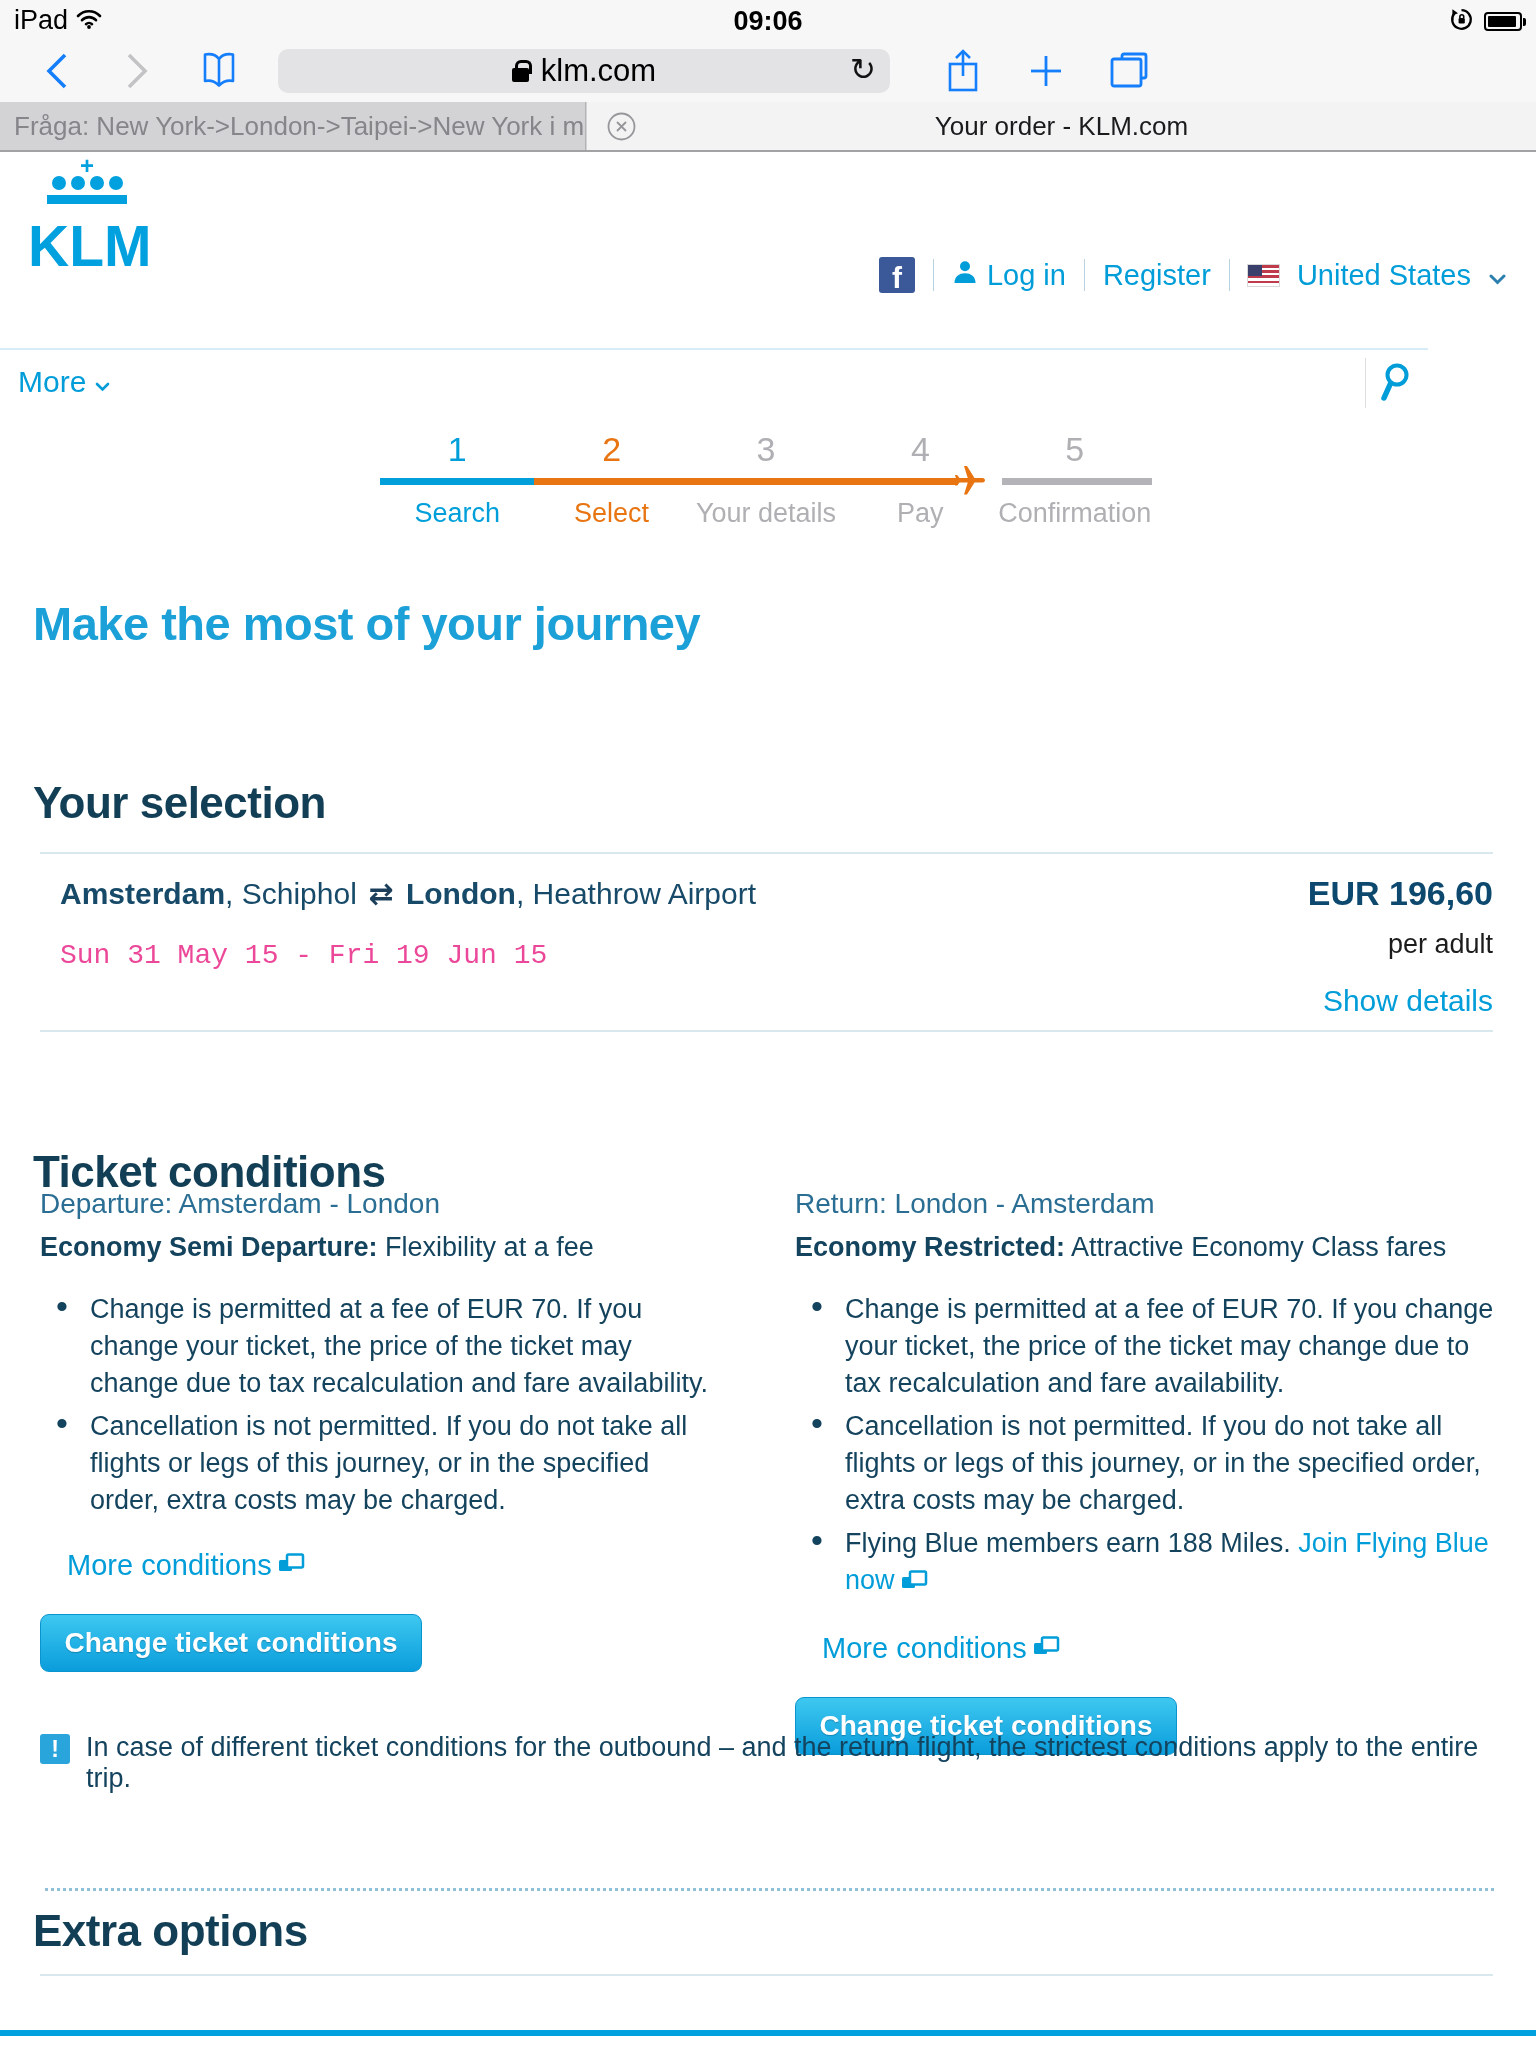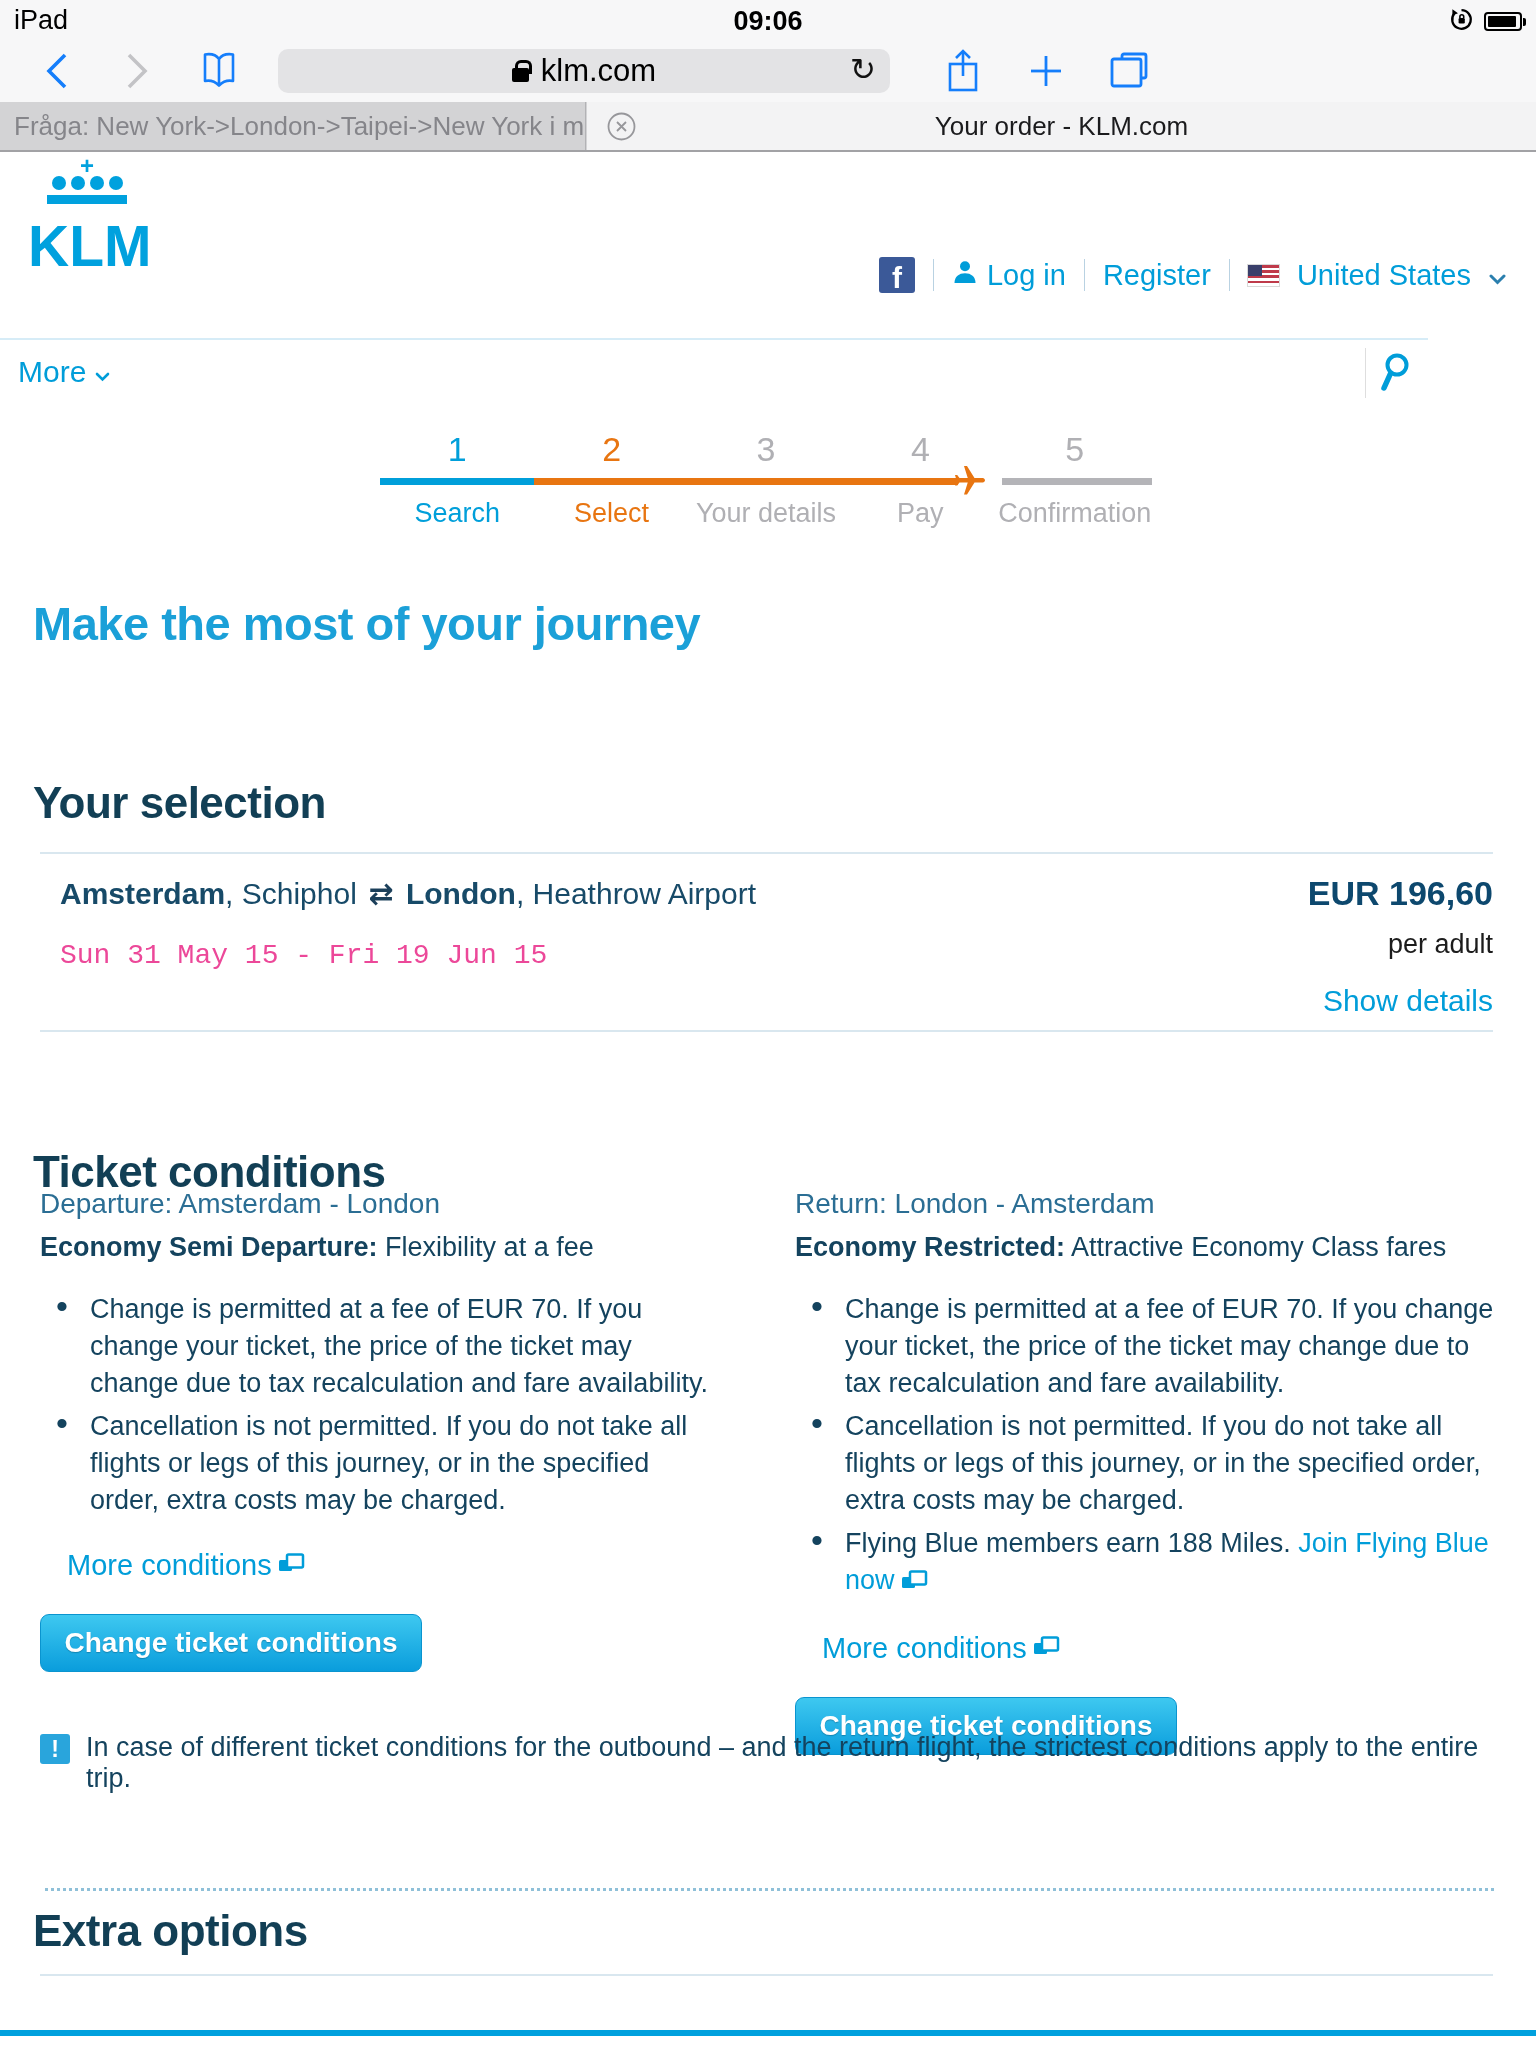--- a/index.html
+++ b/index.html
@@ -1,21 +1,21 @@
 <!DOCTYPE html>
 <html><head>
 <meta charset="utf-8">
 <style>
   * { margin:0; padding:0; box-sizing:border-box; }
   html,body { width:1536px; height:2048px; }
   body { background:#fff; font-family:"Liberation Sans", sans-serif; position:relative; overflow:hidden; color:#14435e; }
 
   
   .status-bar { position:absolute; top:0; left:0; width:1536px; height:40px; background:#f7f7f8; }
-  .sb-left { position:absolute; left:14px; top:5px; display:flex; align-items:center; gap:8px;flex-direction:column; }
+  .sb-left { position:absolute; left:14px; top:5px; display:flex; align-items:center; gap:8px; }
   .sb-carrier { font-size:27px; color:#000; }
   .sb-time { position:absolute; left:0; right:0; top:6px; text-align:center; font-size:27px; font-weight:600; color:#000; }
   .sb-right { position:absolute; right:10px; top:7px; display:flex; align-items:center; gap:10px; }
   .bat-wrap { display:flex; align-items:center; }
   .bat { width:38px; height:19px; border:2px solid #000; border-radius:4px; padding:2px; }
   .bat-fill { width:92%; height:100%; background:#000; border-radius:1px; }
   .bat-nub { width:3px; height:8px; background:#000; border-radius:0 2px 2px 0; margin-left:1px; }
 
   
   .toolbar { position:absolute; top:40px; left:0; width:1536px; height:62px; background:#f7f7f8; }
@@ -41,21 +41,21 @@
   .klm-text { font-size:57px; font-weight:bold; color:#00a1de; line-height:1.0; letter-spacing:0px; margin-top:14px; }
 
   .account-row { position:absolute; top:257px; right:30px; display:flex; align-items:center; gap:18px; font-size:29px; color:#009dd9; }
   .fb-tile { width:36px; height:36px; background:#3b5998; border-radius:3px; color:#fff; font-weight:bold; font-size:30px; display:flex; align-items:flex-end; justify-content:center; line-height:1.05; }
   .vsep { width:1px; height:32px; background:#b9d2e2; }
   .login { display:flex; align-items:center; gap:9px; }
   .flag { width:31px; height:21px; background:repeating-linear-gradient(to bottom,#bf3a4a 0 2.6px,#fff 2.6px 5.2px); position:relative; box-shadow:0 0 0 1px #d9d9d9; }
   .flag i { position:absolute; left:0; top:0; width:14px; height:11px; background:#3a3f6b; }
 
   
-  .nav-row { position:absolute; top:338px; left:0; width:1428px; height:66px; border-top:2px solid #d6ecf7; }
+  .nav-row { position:absolute; top:348px; left:0; width:1428px; height:66px; border-top:2px solid #d6ecf7; }
   .more { position:absolute; left:18px; top:15px; display:flex; align-items:center; gap:9px; color:#009dd9; font-size:30px; }
   .search-sep { position:absolute; right:62px; top:8px; width:1px; height:50px; background:#dedede; }
   .search-btn { position:absolute; right:14px; top:12px; }
 
   
   .progress { position:absolute; left:380px; top:430px; width:772px; }
   .p-row { display:flex; }
   .p-cell { width:20%; text-align:center; }
   .p-num { font-size:34px; }
   .p-bar { position:relative; height:7px; margin-top:9px; }

